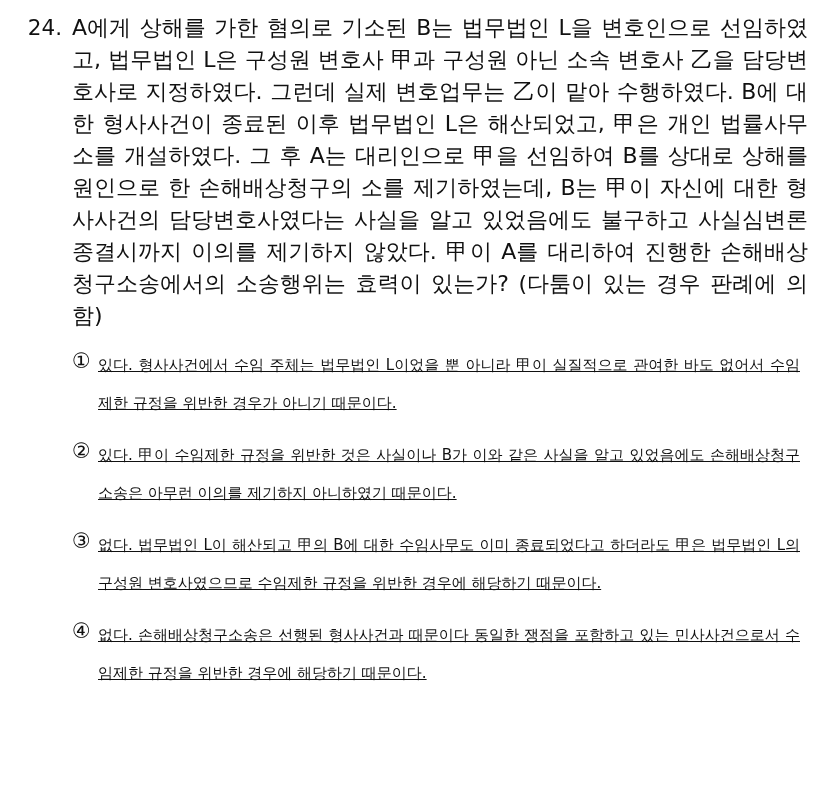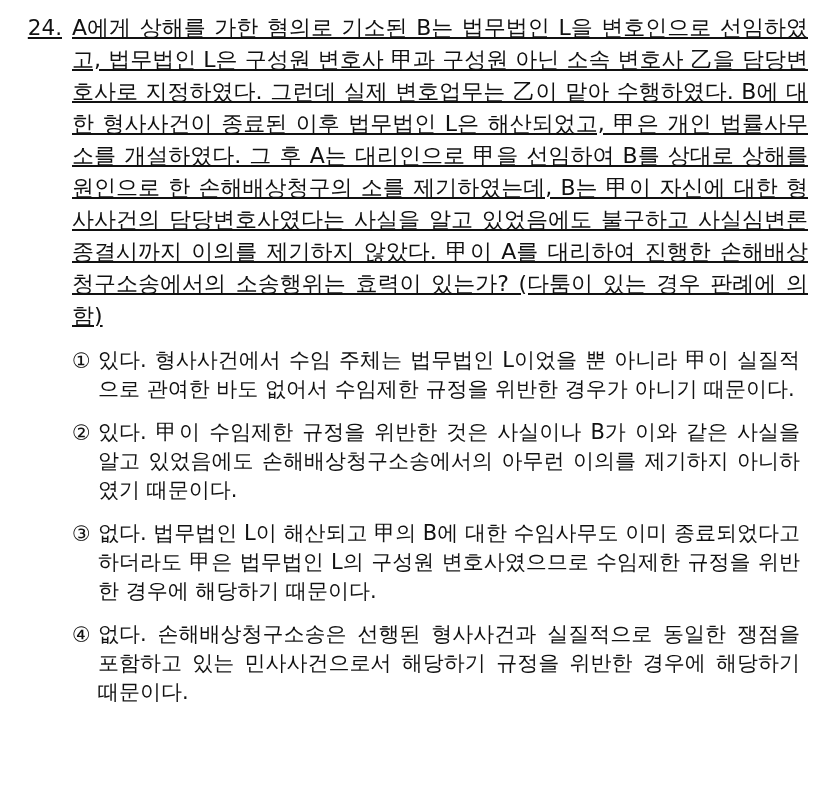--- a/index.html
+++ b/index.html
@@ -16,21 +16,20 @@
   }
   .page {
     box-sizing: border-box;
     width: 826px;
     height: 809px;
     padding: 12px 18px 0 18px;
   }
   .question {
     display: flex;
     align-items: flex-start;
-    text-decoration: underline;
   }
   .q-number {
     flex: 0 0 auto;
     width: 44px;
     text-align: right;
     padding-right: 10px;
     font-size: 21.5px;
     line-height: 32px;
   }
   .q-stem {
@@ -51,26 +50,27 @@
     margin-bottom: 14px;
   }
   .choice-marker {
     flex: 0 0 auto;
     width: 26px;
     font-size: 21px;
     line-height: 31px;
   }
   .choice-text {
     flex: 1 1 auto;
-    font-size: 21px;
-    line-height: 29px;
+    font-size: 15px;
+    line-height: 38px;
     text-align: justify;
     text-justify: inter-character;
     word-break: break-all;
     padding-right: 8px;
+    text-decoration: underline;
   }
 </style>
 </head>
 <body>
 
 <div class="page">
 
   <div class="question">
     <div class="q-number">24.</div>
     <div class="q-stem">A에게 상해를 가한 혐의로 기소된 B는 법무법인 L을 변호인으로 선임하였고, 법무법인 L은 구성원 변호사 甲과 구성원 아닌 소속 변호사 乙을 담당변호사로 지정하였다. 그런데 실제 변호업무는 乙이 맡아 수행하였다. B에 대한 형사사건이 종료된 이후 법무법인 L은 해산되었고, 甲은 개인 법률사무소를 개설하였다. 그 후 A는 대리인으로 甲을 선임하여 B를 상대로 상해를 원인으로 한 손해배상청구의 소를 제기하였는데, B는 甲이 자신에 대한 형사사건의 담당변호사였다는 사실을 알고 있었음에도 불구하고 사실심변론종결시까지 이의를 제기하지 않았다. 甲이 A를 대리하여 진행한 손해배상청구소송에서의 소송행위는 효력이 있는가? (다툼이 있는 경우 판례에 의함)</div>
@@ -78,27 +78,27 @@
 
   <div class="choices">
 
     <div class="choice">
       <div class="choice-marker">①</div>
       <div class="choice-text">있다. 형사사건에서 수임 주체는 법무법인 L이었을 뿐 아니라 甲이 실질적으로 관여한 바도 없어서 수임제한 규정을 위반한 경우가 아니기 때문이다.</div>
     </div>
 
     <div class="choice">
       <div class="choice-marker">②</div>
-      <div class="choice-text">있다. 甲이 수임제한 규정을 위반한 것은 사실이나 B가 이와 같은 사실을 알고 있었음에도 손해배상청구소송에서의 아무런 이의를 제기하지 아니하였기 때문이다.</div>
+      <div class="choice-text">있다. 甲이 수임제한 규정을 위반한 것은 사실이나 B가 이와 같은 사실을 알고 있었음에도 손해배상청구소송은 아무런 이의를 제기하지 아니하였기 때문이다.</div>
     </div>
 
     <div class="choice">
       <div class="choice-marker">③</div>
       <div class="choice-text">없다. 법무법인 L이 해산되고 甲의 B에 대한 수임사무도 이미 종료되었다고 하더라도 甲은 법무법인 L의 구성원 변호사였으므로 수임제한 규정을 위반한 경우에 해당하기 때문이다.</div>
     </div>
 
     <div class="choice">
       <div class="choice-marker">④</div>
-      <div class="choice-text">없다. 손해배상청구소송은 선행된 형사사건과 실질적으로 동일한 쟁점을 포함하고 있는 민사사건으로서 해당하기 규정을 위반한 경우에 해당하기 때문이다.</div>
+      <div class="choice-text">없다. 손해배상청구소송은 선행된 형사사건과 때문이다 동일한 쟁점을 포함하고 있는 민사사건으로서 수임제한 규정을 위반한 경우에 해당하기 때문이다.</div>
     </div>
 
   </div>
 </div>
 
 </body></html>

